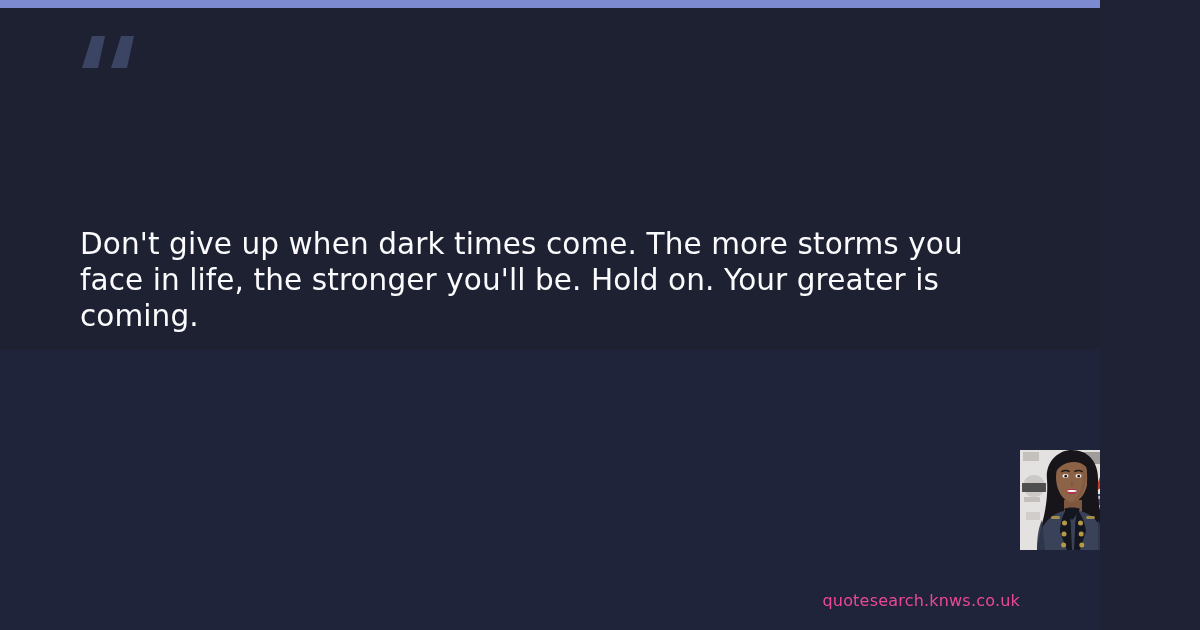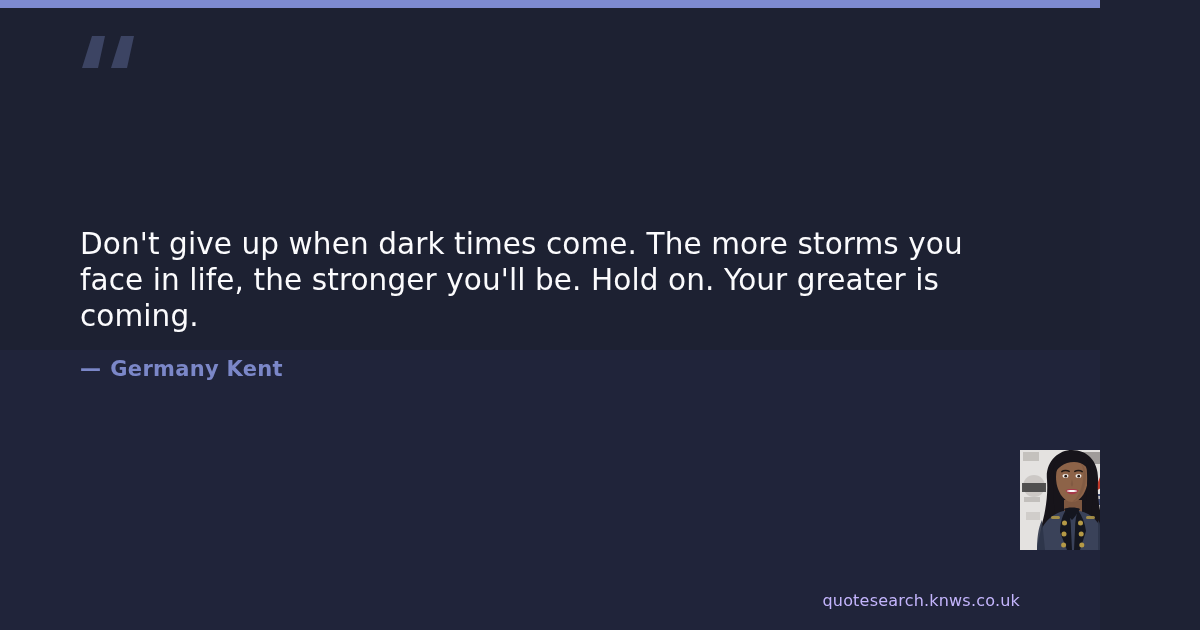--- a/index.html
+++ b/index.html
@@ -86,21 +86,21 @@
     height: 100px;
     overflow: hidden;
     background: #101524;
   }
   #thumb svg { display: block; }
 
   #footer-url {
     position: absolute;
     right: 80px;
     top: 591px;
-    color: #c4b5fd;
+    color: #ec4899;
     font-size: 16px;
     letter-spacing: 0.2px;
     white-space: nowrap;
   }
 </style>
 </head>
 <body>
 
 <div id="card">
 
@@ -111,23 +111,20 @@
 
   <div id="quote-mark">
     <svg width="56" height="50" viewBox="0 0 56 50" aria-hidden="true">
       <path d="M2 34 L12 2 L25 2 L18 34 Z" fill="#3c4463"></path>
       <path d="M31 34 L41 2 L54 2 L47 34 Z" fill="#3c4463"></path>
     </svg>
   </div>
 
   <div id="quote-text">Don't give up when dark times come. The more storms you face in life, the stronger you'll be. Hold on. Your greater is coming.</div>
 
-  <div id="attribution">
-    <span class="dash">—</span><span>Germany Kent</span>
-  </div>
 
   <div id="thumb">
     <svg width="100" height="100" viewBox="0 0 100 100" aria-hidden="true">
 
       <rect x="0" y="0" width="100" height="100" fill="#e9e7e5"></rect>
       <rect x="0" y="0" width="100" height="100" fill="#dedbd8" opacity="0.35"></rect>
 
       <rect x="3" y="2" width="16" height="9" fill="#b9b5b1" opacity="0.75"></rect>
       <rect x="62" y="2" width="22" height="12" fill="#8f8b88" opacity="0.8"></rect>
       <rect x="86" y="4" width="12" height="8" fill="#bdb9b5" opacity="0.7"></rect>

